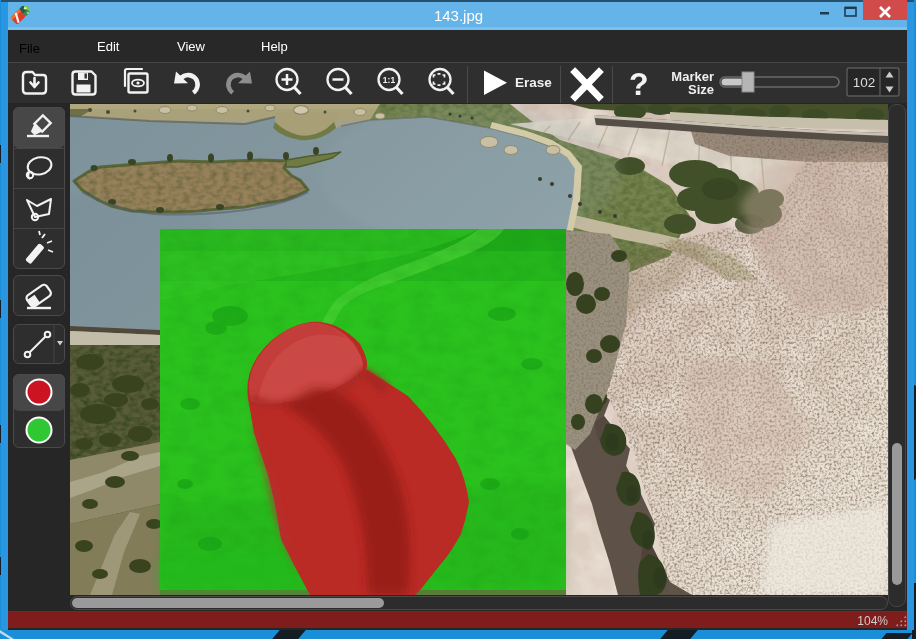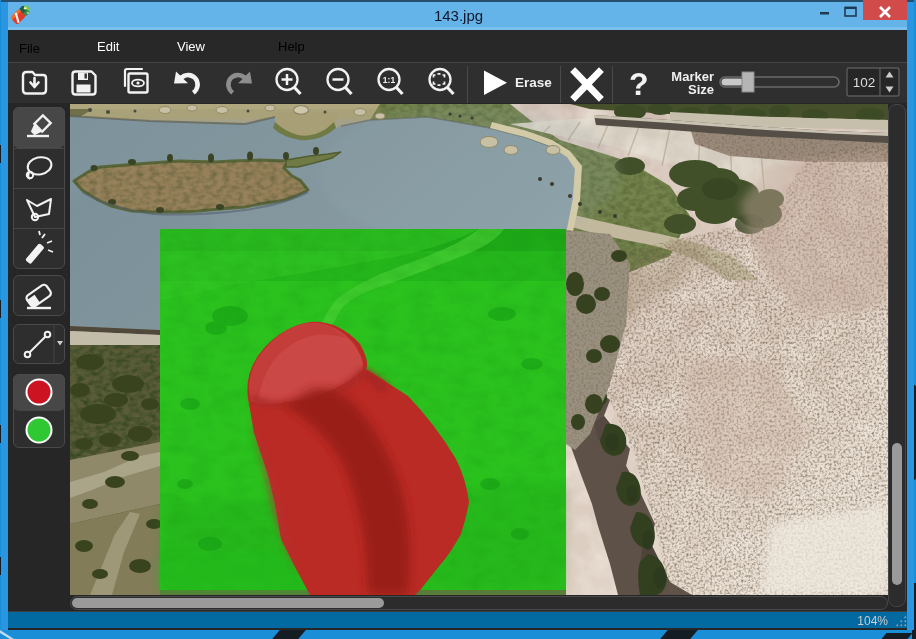--- a/index.html
+++ b/index.html
@@ -7,36 +7,36 @@
        font-family:"Liberation Sans", sans-serif;
        background:#1b8ed8;}
   .abs{position:absolute;}
   
   .wp{position:absolute;background:#141c24;}
   
   #win{position:absolute;left:1px;top:0;width:913px;height:630px;background:#262626;}
   #winborderL{position:absolute;left:1px;top:0;width:7px;height:630px;background:#2a96e2;}
   #winborderR{position:absolute;left:907px;top:0;width:7px;height:630px;background:#2a96e2;}
   #titlebar{position:absolute;left:8px;top:0;width:899px;height:30px;background:#65b4e9;}
-  #title{position:absolute;left:9px;top:7px;width:899px;text-align:center;font-size:15px;color:#0f172a;}
+  #title{position:absolute;left:9px;top:7px;width:899px;text-align:center;font-size:15px;color:#ffffff;}
   #menubar{position:absolute;left:8px;top:30px;width:899px;height:32px;background:#282828;color:#e8e8e8;font-size:13px;}
   .mi{position:absolute;top:9px;}
   #toolbar{position:absolute;left:8px;top:62px;width:899px;height:41px;background:#2f2f2f;border-top:1px solid #454545;box-sizing:border-box;}
   .sep{position:absolute;top:66px;width:1px;height:37px;background:#4a4a4a;}
   #content{position:absolute;left:8px;top:103px;width:899px;height:527px;background:#262626;}
   
   .panel{position:absolute;left:13px;width:52px;background:#2e2e2e;border:1px solid #4a4a4a;border-radius:6px;box-sizing:border-box;}
   .cellsep{position:absolute;left:13px;width:52px;height:1px;background:#454545;}
   .hl{background:#474747;}
   
   #vsb{position:absolute;left:888px;top:104px;width:18px;height:503px;background:#2c2c2c;border:1px solid #454545;box-sizing:border-box;border-radius:8px;}
   #vthumb{position:absolute;left:892px;top:443px;width:10px;height:142px;background:#9a9a9a;border-radius:5px;}
   #hsb{position:absolute;left:70px;top:596px;width:818px;height:14px;background:#2c2c2c;border:1px solid #4a4a4a;box-sizing:border-box;border-radius:7px;}
   #hthumb{position:absolute;left:72px;top:598px;width:312px;height:10px;background:#9a9a9a;border-radius:5px;}
-  #statusbar{position:absolute;left:8px;top:611px;width:899px;height:17px;background:#0369a1;border-top:1px solid #3f3f3f;box-sizing:border-box;}
+  #statusbar{position:absolute;left:8px;top:611px;width:899px;height:17px;background:#7f1d1d;border-top:1px solid #3f3f3f;box-sizing:border-box;}
   #zoomtext{position:absolute;right:19px;top:2px;font-size:12px;color:#cccccc;}
 </style>
 </head>
 <body>
 
 <div class="wp" style="left:276px;top:630px;width:26px;height:9px;transform:skewX(-40deg);"></div>
 <div class="wp" style="left:664px;top:630px;width:30px;height:9px;transform:skewX(-40deg);"></div>
 <div class="wp" style="left:884px;top:633px;width:26px;height:6px;transform:skewX(-40deg);"></div>
 <div class="wp" style="left:912px;top:385px;width:4px;height:95px;border-radius:3px;"></div>
 <div class="wp" style="left:912px;top:583px;width:4px;height:56px;"></div>
@@ -74,21 +74,21 @@
   <rect x="30" y="7.5" width="11" height="8.5" fill="none" stroke="#1d3a52" stroke-width="1.6"></rect>
   <rect x="30" y="6.8" width="11" height="2.2" fill="#1d3a52"></rect>
   <rect x="48" y="0" width="44" height="20" fill="#d24b4b"></rect>
   <path d="M65 7 L75 17 M75 7 L65 17" stroke="#ffffff" stroke-width="2.6"></path>
 </svg>
 
 <div id="menubar"></div>
 <div class="mi" style="left:19px;top:41px;position:absolute;color:#000000;font-size:13px;">File</div>
 <div class="mi" style="left:97px;top:39px;position:absolute;color:#ffffff;font-size:13px;">Edit</div>
 <div class="mi" style="left:177px;top:39px;position:absolute;color:#ffffff;font-size:13px;">View</div>
-<div class="mi" style="left:278px;top:39px;position:absolute;color:#000000;font-size:13px;">Help</div>
+<div class="mi" style="left:261px;top:39px;position:absolute;color:#ffffff;font-size:13px;">Help</div>
 
 <div id="toolbar"></div>
 <div class="sep" style="left:467px;"></div>
 <div class="sep" style="left:560px;"></div>
 <div class="sep" style="left:612px;"></div>
 
 <svg class="abs" style="left:8px;top:62px;" width="899" height="41" viewBox="0 0 899 41">
   <g stroke="#f2f2f2" fill="none" stroke-width="2.4" stroke-linejoin="round" stroke-linecap="round">
 
     <path d="M15 13.5 q0 -3.5 3.5 -3.5 l6 0 l2.5 3 l8 0 q3 0 3 3 l0 12 q0 3.5 -3.5 3.5 l-16 0 q-3.5 0 -3.5 -3.5 z"></path>

